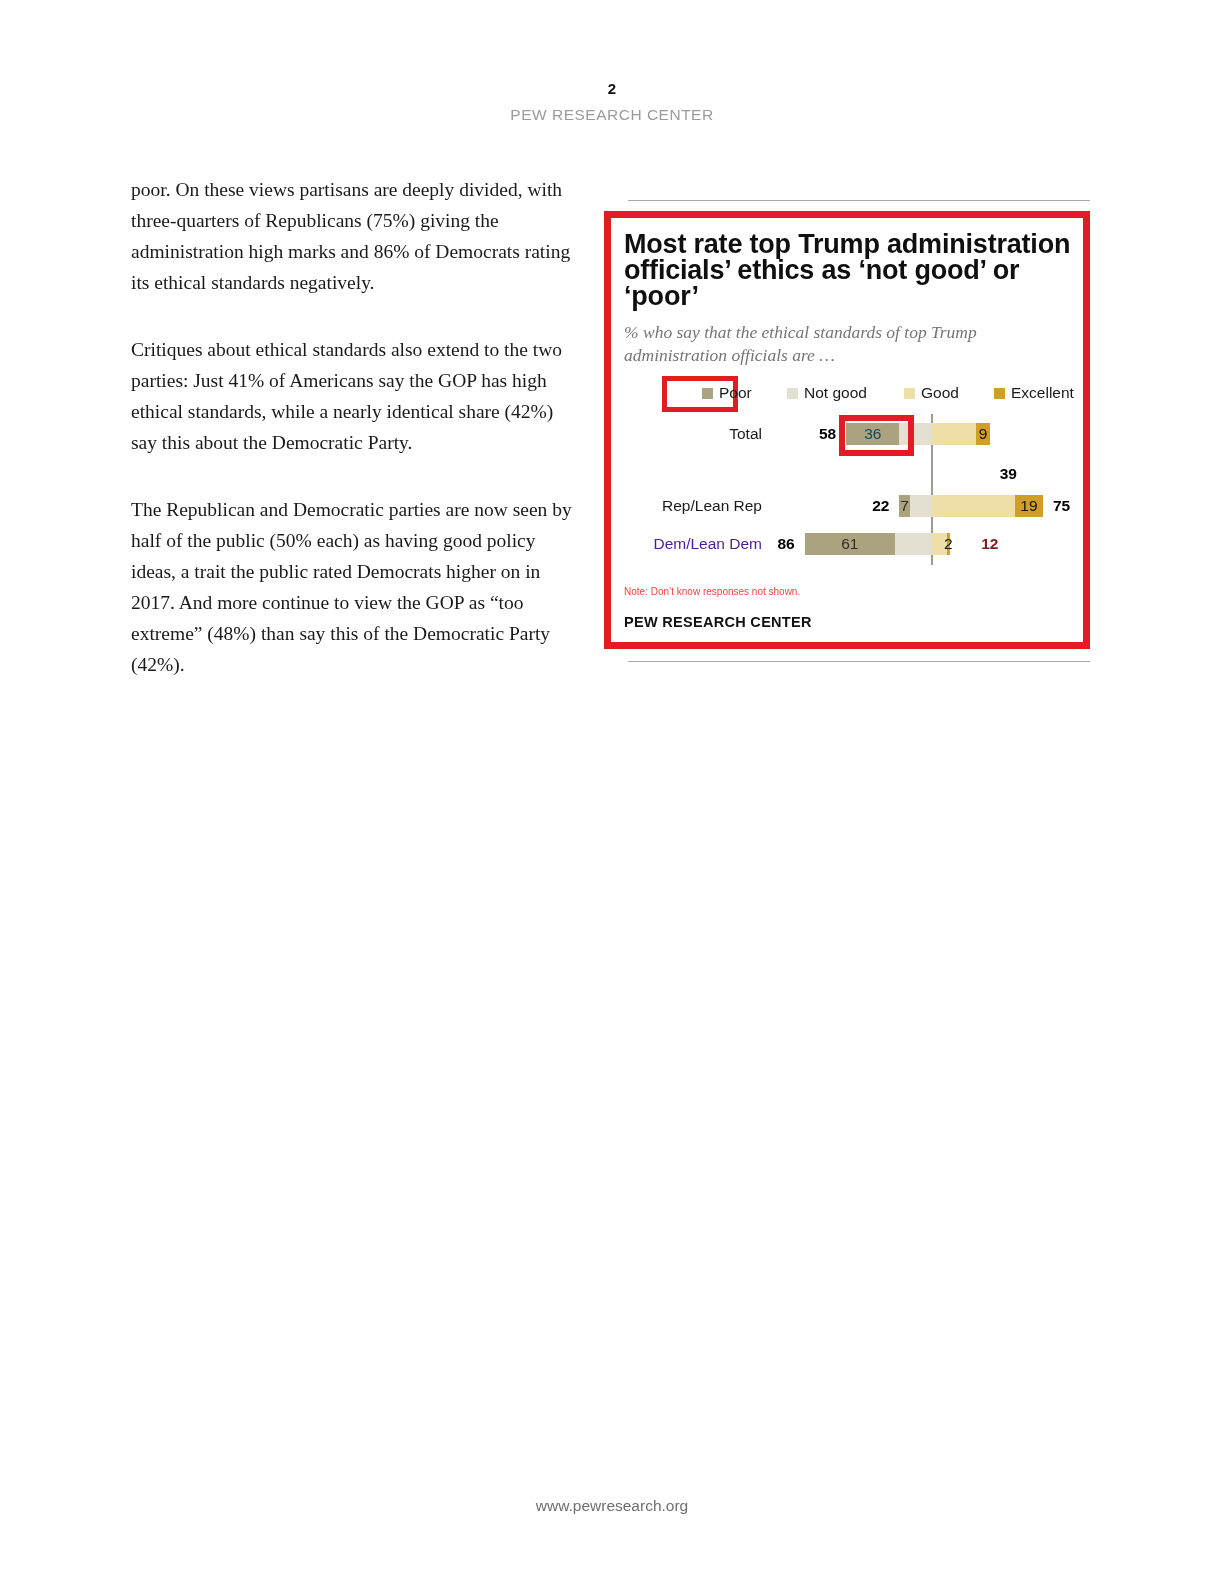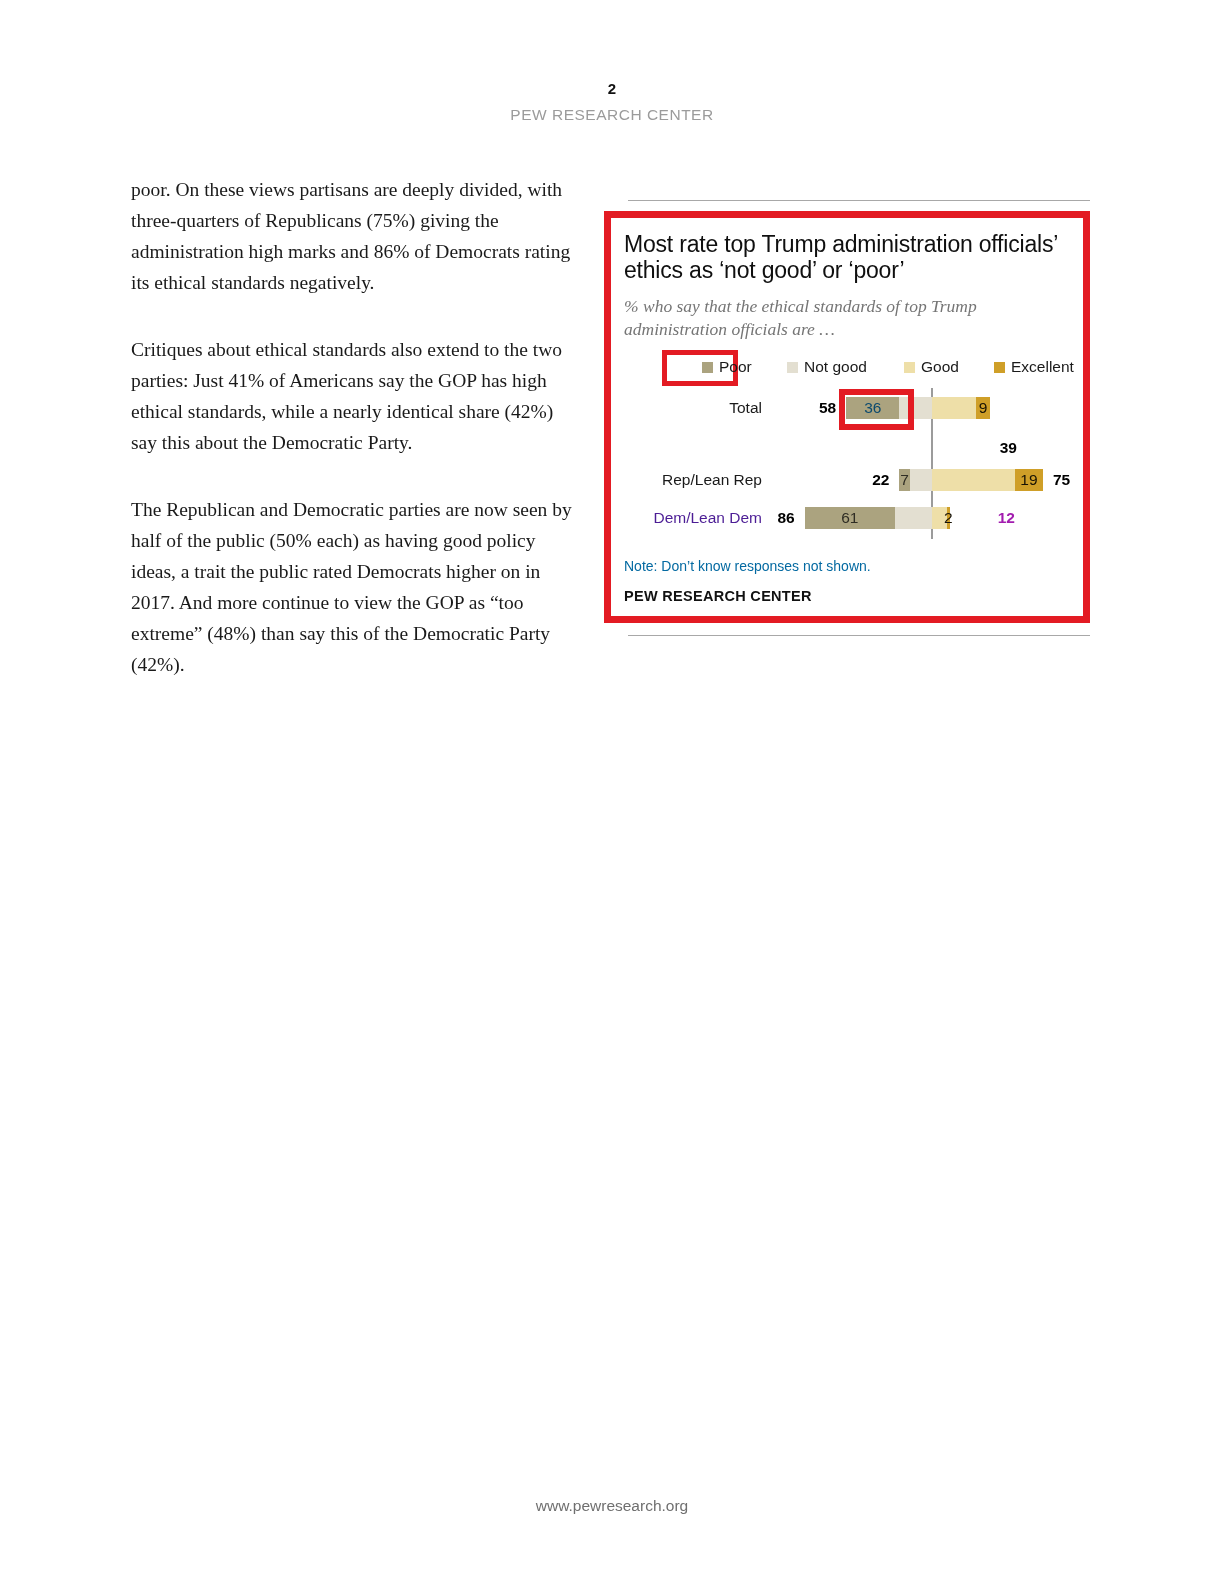--- a/index.html
+++ b/index.html
@@ -25,39 +25,39 @@
 
   
   .chart-wrap { float:right; width:486px; margin:26px 0 14px 26px; }
   .rule { height:1px; background:#a8a8a8; margin-left:24px; }
   .rule.top { margin-bottom:10px; }
   .rule.bottom { margin-top:12px; }
   .chart-box {
     border:7px solid #e31b23; background:#fff; padding:13px 10px 12px 13px;
     font-family:"Liberation Sans", sans-serif;
   }
-  .chart-title { font-size:23px; line-height:26px; font-weight:normal; color:#0f0f0f; letter-spacing:-0.2px; }
+  .chart-title { font-size:27px; line-height:26px; font-weight:bold; color:#0f0f0f; letter-spacing:-0.2px; }
   .chart-subtitle {
     margin-top:12px; font-family:"Liberation Serif", serif; font-style:italic;
     font-size:17.5px; line-height:23px; color:#757575;
   }
   .legend { position:relative; margin-top:17px; height:20px; }
   .legend-item { position:absolute; top:0; display:flex; align-items:center; gap:6px;padding-left:23px; }
   .legend-item .swatch { width:11px; height:11px; display:inline-block; }
   .legend-item .lg-label { font-size:15.5px; color:#1a1a1a; }
   .ann-legend {
     position:absolute; left:38px; top:-8px; width:76px; height:36px;
     border:5px solid #e31b23; pointer-events:none;
   }
   .plot { position:relative; margin-top:4px; height:162px; font-size:15.5px; }
   .ann-bar {
     position:absolute; left:215px; top:7px; width:75px; height:41px;
     border:6px solid #e31b23; pointer-events:none; z-index:5;
   }
-  .chart-note { margin-top:12px; font-size:14px; line-height:20px; color:#0369a1; }
+  .chart-note { margin-top:12px; font-size:10px; line-height:20px; color:#ef4444; }
   .chart-brand { margin-top:12px; font-size:14.5px; font-weight:bold; color:#111; letter-spacing:0.3px; }
 </style>
 </head>
 <body>
 
 <div class="page">
 
   <div class="page-num">2</div>
   <div class="page-header">PEW RESEARCH CENTER</div>
 
@@ -112,21 +112,21 @@
             <div style="position: absolute; left: 384.94px; top: 89px; width: 40px; text-align: center; color: rgb(23, 18, 4); z-index: 6;">19</div>
             <div style="position: absolute; left: 429px; top: 89px; width: 60px; text-align: left; font-weight: bold; color: rgb(0, 0, 0);">75</div>
             <div style="position: absolute; left: 0px; top: 127px; width: 138px; text-align: right; color: #4c1d95;">Dem/Lean Dem</div>
             <div style="position: absolute; left: 110.72px; top: 127px; width: 60px; text-align: right; font-weight: bold; color: rgb(0, 0, 0);">86</div>
             <div style="position: absolute; left: 180.72px; top: 125px; width: 90.28px; height: 22px; background: rgb(171, 163, 127);"></div>
             <div style="position: absolute; left: 205.86px; top: 127px; width: 40px; text-align: center; color: rgb(47, 45, 36); z-index: 6;">61</div>
             <div style="position: absolute; left: 271px; top: 125px; width: 37px; height: 22px; background: rgb(227, 223, 209);"></div>
             <div style="position: absolute; left: 308px; top: 125px; width: 14.8px; height: 22px; background: rgb(238, 223, 168);"></div>
             <div style="position: absolute; left: 322.8px; top: 125px; width: 2.96px; height: 22px; background: rgb(207, 159, 40);"></div>
             <div style="position: absolute; left: 304.28px; top: 127px; width: 40px; text-align: center; color: rgb(23, 18, 4); z-index: 6;">2</div>
-            <div style="position: absolute; left: 335.76px; top: 127px; width: 60px; text-align: left; font-weight: bold; color: #a21caf; margin-left: 38px;">12</div>
+            <div style="position: absolute; left: 335.76px; top: 127px; width: 60px; text-align: center; font-weight: bold; color: #7f1d1d;">12</div>
           </div>
 
         <div class="chart-note">
           <div>Note: Don’t know responses not shown.</div>
         </div>
         <div class="chart-brand">PEW RESEARCH CENTER</div>
       </div>
 
       <div class="rule bottom"></div>
     </div>

